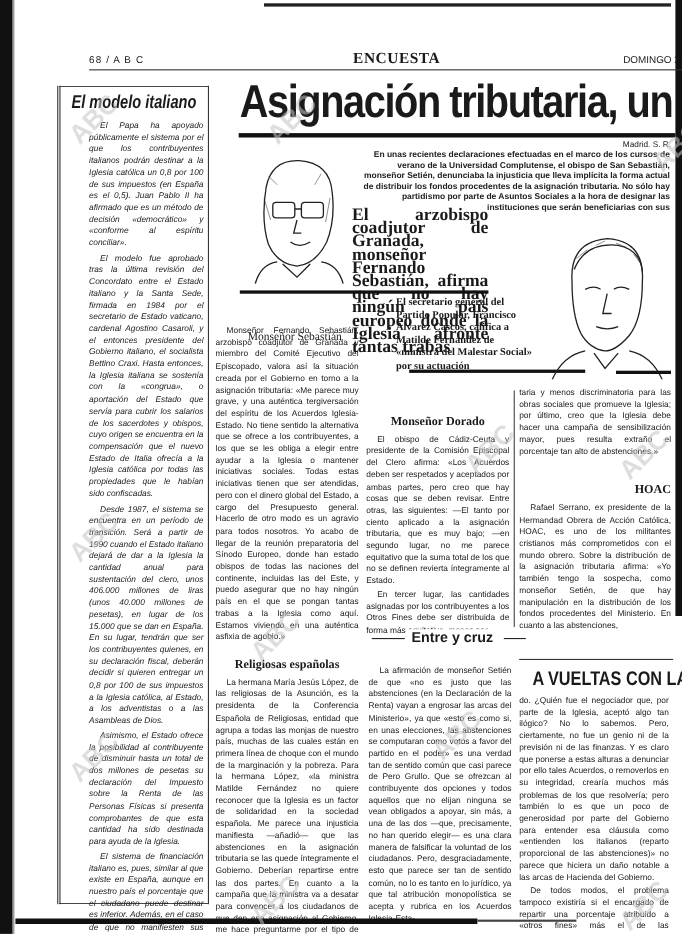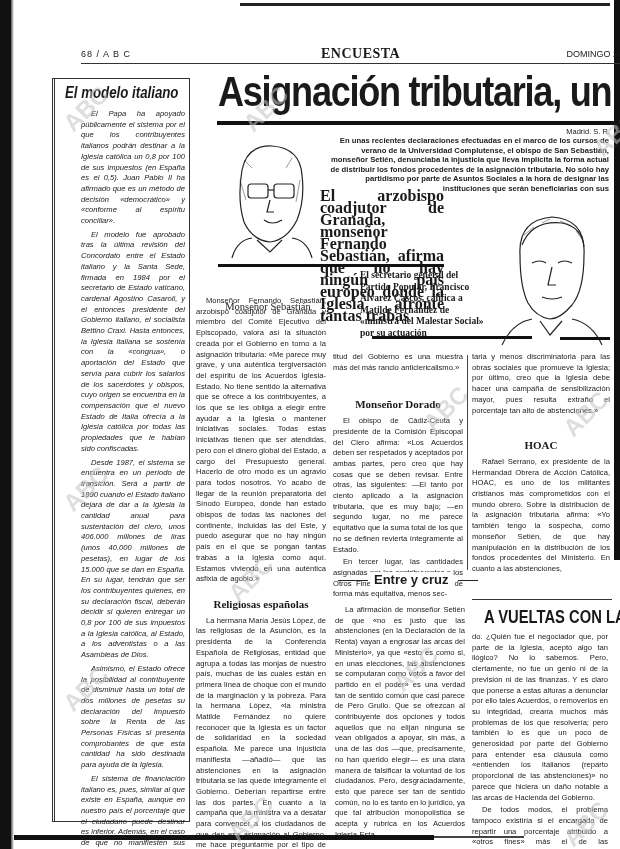--- a/index.html
+++ b/index.html
@@ -119,29 +119,28 @@
 </svg>
 <div class="sig2"></div>
 
 <div class="col" style="left:196px;top:296px;width:130px;">
   <p>Monseñor Fernando Sebastián, arzobispo coadjutor de Granada y miembro del Comité Ejecutivo del Episcopado, valora así la situación creada por el Gobierno en torno a la asignación tributaria: «Me parece muy grave, y una auténtica tergiversación del espíritu de los Acuerdos Iglesia-Estado. No tiene sentido la alternativa que se ofrece a los contribuyentes, a los que se les obliga a elegir entre ayudar a la Iglesia o mantener iniciativas sociales. Todas estas iniciativas tienen que ser atendidas, pero con el dinero global del Estado, a cargo del Presupuesto general. Hacerlo de otro modo es un agravio para todos nosotros. Yo acabo de llegar de la reunión preparatoria del Sínodo Europeo, donde han estado obispos de todas las naciones del continente, incluidas las del Este, y puedo asegurar que no hay ningún país en el que se pongan tantas trabas a la Iglesia como aquí. Estamos viviendo en una auténtica asfixia de agobio.»</p>
   <div class="subhead" style="margin-top:14px;">Religiosas españolas</div>
   <p>La hermana María Jesús López, de las religiosas de la Asunción, es la presidenta de la Conferencia Española de Religiosas, entidad que agrupa a todas las monjas de nuestro país, muchas de las cuales están en primera línea de choque con el mundo de la marginación y la pobreza. Para la hermana López, «la ministra Matilde Fernández no quiere reconocer que la Iglesia es un factor de solidaridad en la sociedad española. Me parece una injusticia manifiesta —añadió— que las abstenciones en la asignación tributaria se las quede íntegramente el Gobierno. Deberían repartirse entre las dos partes. En cuanto a la campaña que la ministra va a desatar para convencer a los ciudadanos de que den esa asignación al Gobierno, me hace preguntarme por el tipo de democracia en el que estamos. No sé si es una democracia o un sistema en lucha contra la Iglesia. Creo que la ac-</p>
 </div>
 
 <div class="col" style="left:333px;top:352px;width:130px;">
-  <p style="text-indent:0">titud del Gobierno es una muestra más del más rancio anticlericalismo.»</p>
   <div class="subhead" style="margin-top:26px;">Monseñor Dorado</div>
   <p>El obispo de Cádiz-Ceuta y presidente de la Comisión Episcopal del Clero afirma: «Los Acuerdos deben ser respetados y aceptados por ambas partes, pero creo que hay cosas que se deben revisar. Entre otras, las siguientes: —El tanto por ciento aplicado a la asignación tributaria, que es muy bajo; —en segundo lugar, no me parece equitativo que la suma total de los que no se definen revierta íntegramente al Estado.</p>
   <p>En tercer lugar, las cantidades asignadas por los contribuyentes a los Otros Fines debe ser distribuida de forma más equitativa, menos sec-</p>
 </div>
 
 <div class="col" style="left:472px;top:352px;width:138px;">
   <p style="text-indent:0">taria y menos discriminatoria para las obras sociales que promueve la Iglesia; por último, creo que la Iglesia debe hacer una campaña de sensibilización mayor, pues resulta extraño el porcentaje tan alto de abstenciones.»</p>
-  <div class="subhead" style="margin-top:24px;">HOAC</div>
+  <div class="subhead" style="margin-top:24px;text-align:right;">HOAC</div>
   <p>Rafael Serrano, ex presidente de la Hermandad Obrera de Acción Católica, HOAC, es uno de los militantes cristianos más comprometidos con el mundo obrero. Sobre la distribución de la asignación tributaria afirma: «Yo también tengo la sospecha, como monseñor Setién, de que hay manipulación en la distribución de los fondos procedentes del Ministerio. En cuanto a las abstenciones,</p>
 </div>
 
 <div class="caraycruz">
   <div class="line" style="left:0;width:30px;"></div>
   <span>Entre y cruz</span>
   <div class="line" style="left:120px;width:20px;"></div>
 </div>
 <div class="avrule"></div>
 <div class="avueltas">A VUELTAS CON LAS</div>

